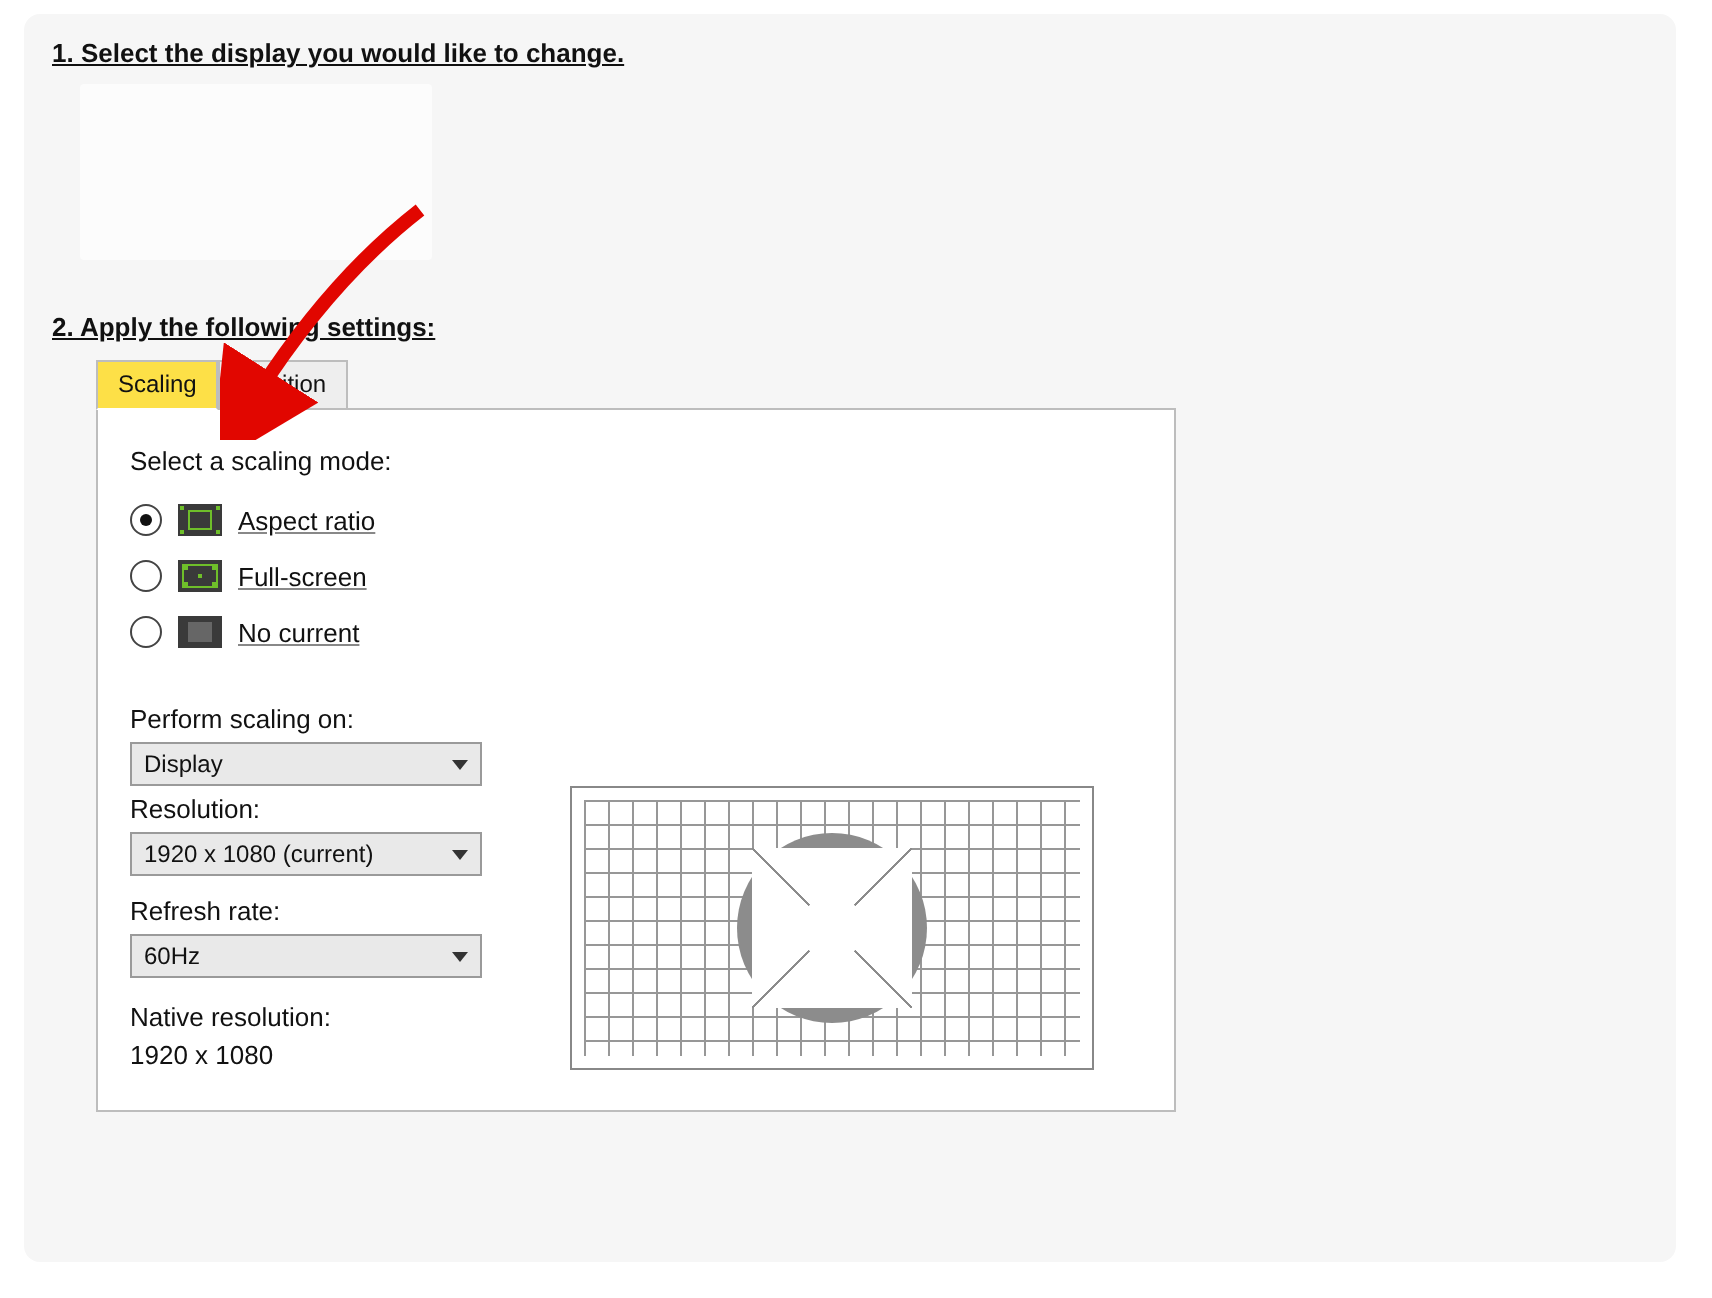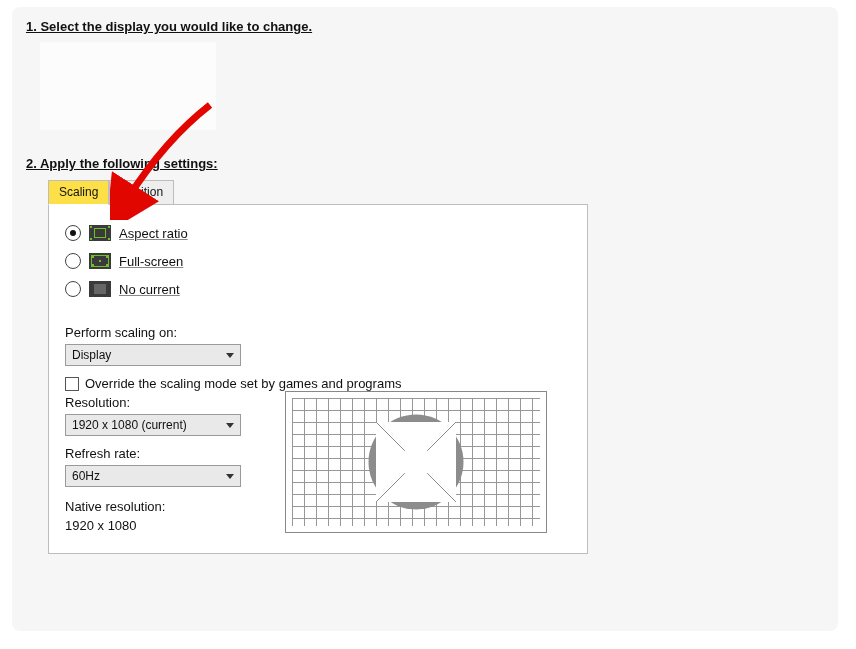--- a/index.html
+++ b/index.html
@@ -58,20 +58,21 @@
 
     <div class="step-heading">2. Apply the following settings:</div>
 
     <div class="tabs">
       <div class="tab active">Scaling</div>
       <div class="tab">Position</div>
     </div>
 
     <div class="panel">
 
+      <div class="sec-label">Select a scaling mode:</div>
 
       <div class="radio-row">
         <div class="radio-dot on"></div>
         <div class="ico green">
           <span class="dot" style="left:1px;top:1px;"></span>
             <span class="dot" style="right:1px;top:1px;"></span>
           <span class="dot" style="left:1px;bottom:1px;"></span>
             <span class="dot" style="right:1px;bottom:1px;"></span>
         </div>
         <div class="radio-label">Aspect ratio</div>
@@ -96,24 +97,20 @@
       </div>
 
       <div class="gap"></div>
 
       <div class="field-label">Perform scaling on:</div>
       <div class="combo">
         <span>Display</span>
         <span class="chev"></span>
       </div>
 
-      <div class="chk-row">
-        <div class="chk"></div>
-        <div>Override the scaling mode set by games and programs</div>
-      </div>
 
 
       <div class="preview-wrap">
         <div class="preview-left">
           <div class="field-label">Resolution:</div>
           <div class="combo">
             <span>1920 x 1080 (current)</span>
             <span class="chev"></span>
           </div>
           <div class="field-label" style="margin-top:10px;">Refresh rate:</div>

